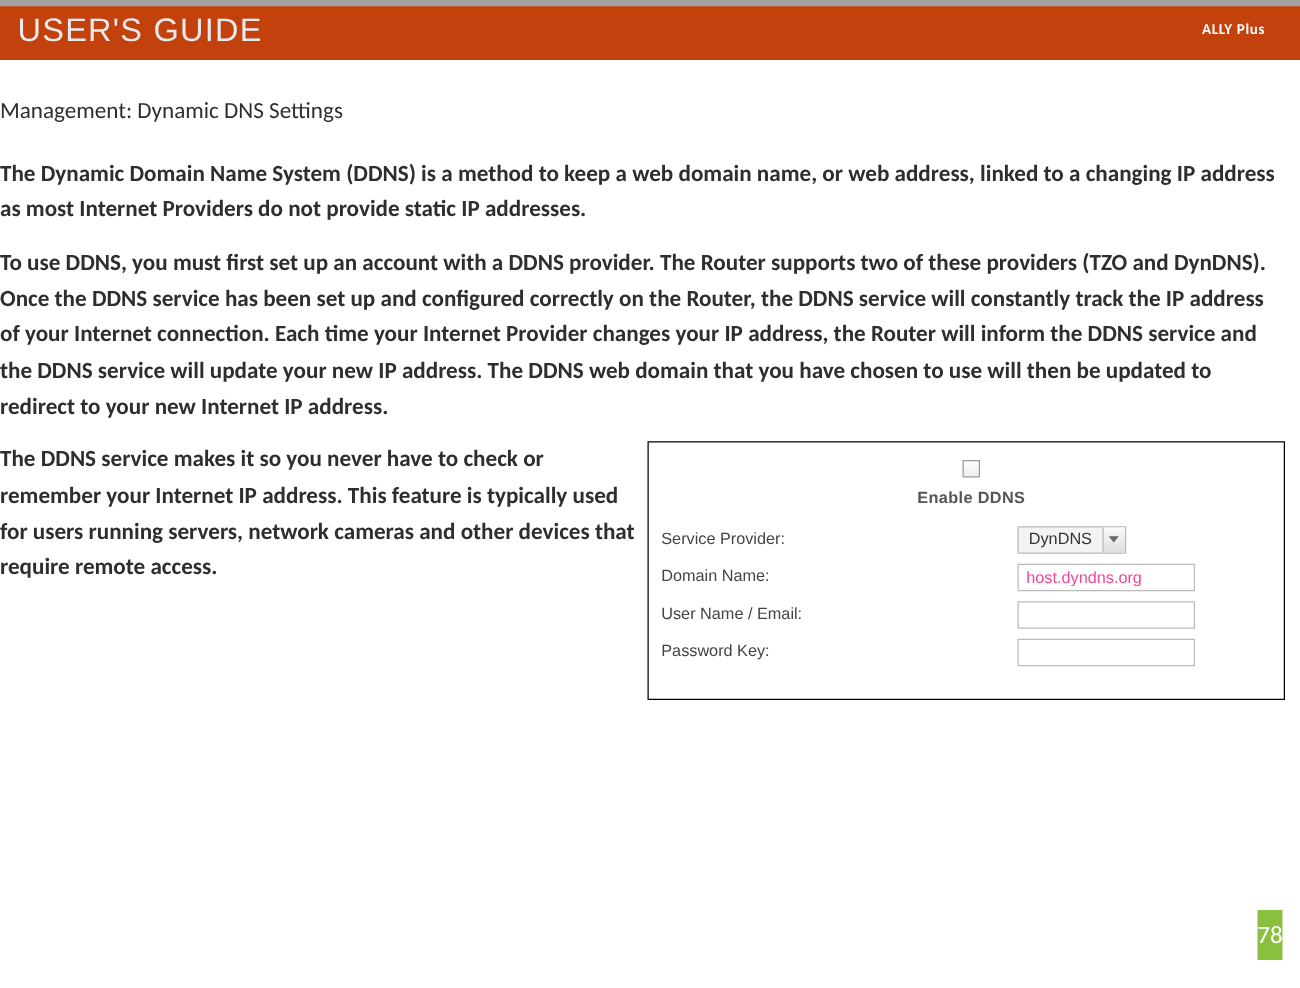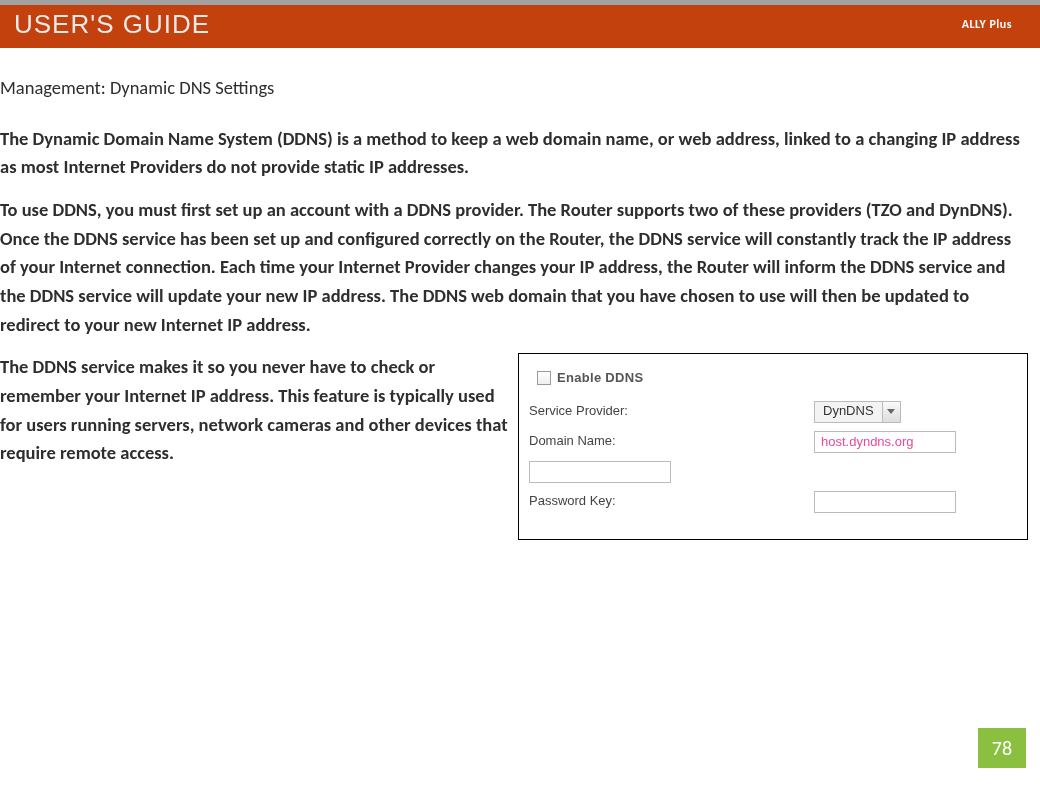--- a/index.html
+++ b/index.html
@@ -75,20 +75,21 @@
     font-size: 13px;
     color: #444;
     background: #fff;
   }
   .enable-row {
     display: flex;
     align-items: center;
     gap: 6px;
     margin-left: 8px;
     margin-bottom: 12px;
+    flex-direction: column;
   }
   .chk {
     width: 14px;
     height: 14px;
     border: 1px solid #999;
     background: linear-gradient(#fff,#eee);
     display: inline-block;
   }
   .enable-label { font-weight: bold; color:#555; letter-spacing:0.3px; }
   .field-row {
@@ -137,21 +138,21 @@
     border: 1px solid #bbb;
     padding: 0 6px;
     font-size: 13px;
     color: #ec4899;
     background:#fff;
   }
   .page-number-box {
     position: absolute;
     right: 14px;
     bottom: 22px;
-    width: 48px;
+    width: 20px;
     height: 40px;
     background: #8bbf3f;
     color: #fff;
     display: flex;
     align-items: center;
     justify-content: center;
     font-size: 20px;
   }
 </style>
 </head>
@@ -184,20 +185,21 @@
           <span class="select-arrow"></span>
         </span>
       </div>
 
       <div class="field-row">
         <span class="field-label">Domain Name:</span>
         <input class="txt-input" value="host.dyndns.org" style="">
       </div>
 
       <div class="field-row">
+        <span class="field-label">User Name / Email:</span>
         <input class="txt-input" value="" style="">
       </div>
 
       <div class="field-row">
         <span class="field-label">Password Key:</span>
         <input class="txt-input" type="password" value="" style="">
       </div>
     </div>
   </div>
 </div>

